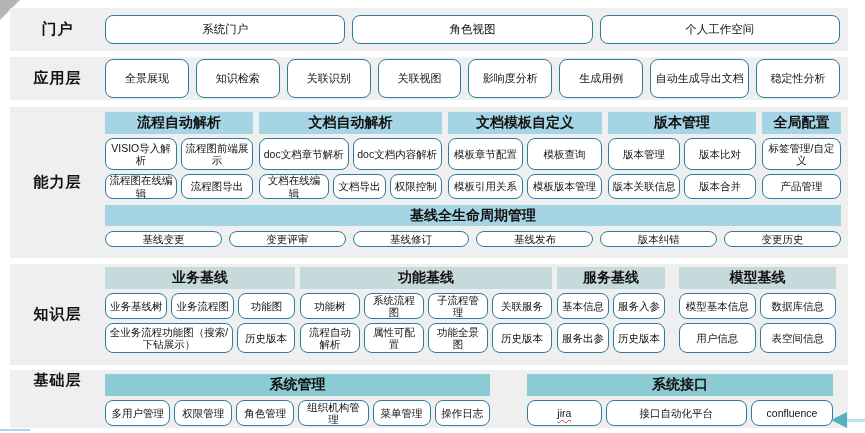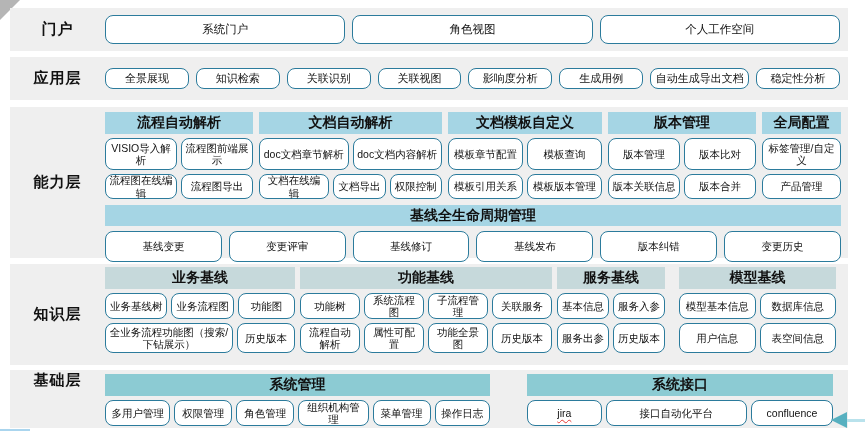--- a/index.html
+++ b/index.html
@@ -12,40 +12,40 @@
     justify-content: center; font-weight: bold; font-size: 15px; letter-spacing: 1px; }
   .band-content { flex: 1; padding-right: 8px; }
 
   .btn { background: #fff; border: 1.5px solid #2b7b9c; border-radius: 8px;
     display: flex; align-items: center; justify-content: center; text-align: center;
     font-size: 10.5px; line-height: 1.15; padding: 1px 3px; cursor: default; }
 
   
   .row-center { display: flex; align-items: center; gap: 7px; height: 100%; }
   .band-portal .btn { height: 29px; font-size: 11.5px; }
-  .band-app .btn { height: 21px; font-size: 11px; }
+  .band-app .btn { height: 39px; font-size: 11px; }
   .f1 { flex: 1; }
 
   
   .hdr { display: flex; align-items: center; justify-content: center;
     font-weight: bold; font-size: 14px; height: 22px; }
   .hdr-cap  { background: #a5d5e4; }
   .hdr-know { background: #c6d9db; }
   .hdr-base { background: #8ccbd3; }
 
   
   .cap-content { padding-top: 5px; }
   .cap-groups { display: flex; gap: 6px; }
   .group { display: flex; flex-direction: column; }
   .grow { display: flex; gap: 4px; margin-top: 4px; }
   .grow .btn { flex: 1; }
   .h32 { height: 32px; } .h25 { height: 25px; } .h26 { height: 26px; } .h30 { height: 30px; }
   .baseline-hdr { margin-top: 6px; height: 21px; }
   .baseline-row { display: flex; gap: 7px; margin-top: 5px; }
-  .baseline-row .btn { flex: 1; height: 31px; }
+  .baseline-row .btn { flex: 1; height: 16px; }
 
   
   .know-content { padding-top: 3px; }
   .know-groups { display: flex; gap: 5px; }
 
   
   .found-content { position: relative; }
   .fgroup { position: absolute; top: 4px; display: flex; flex-direction: column; }
   .misspell { text-decoration: underline wavy #e53935 1px; text-underline-offset: 2px; }
 

